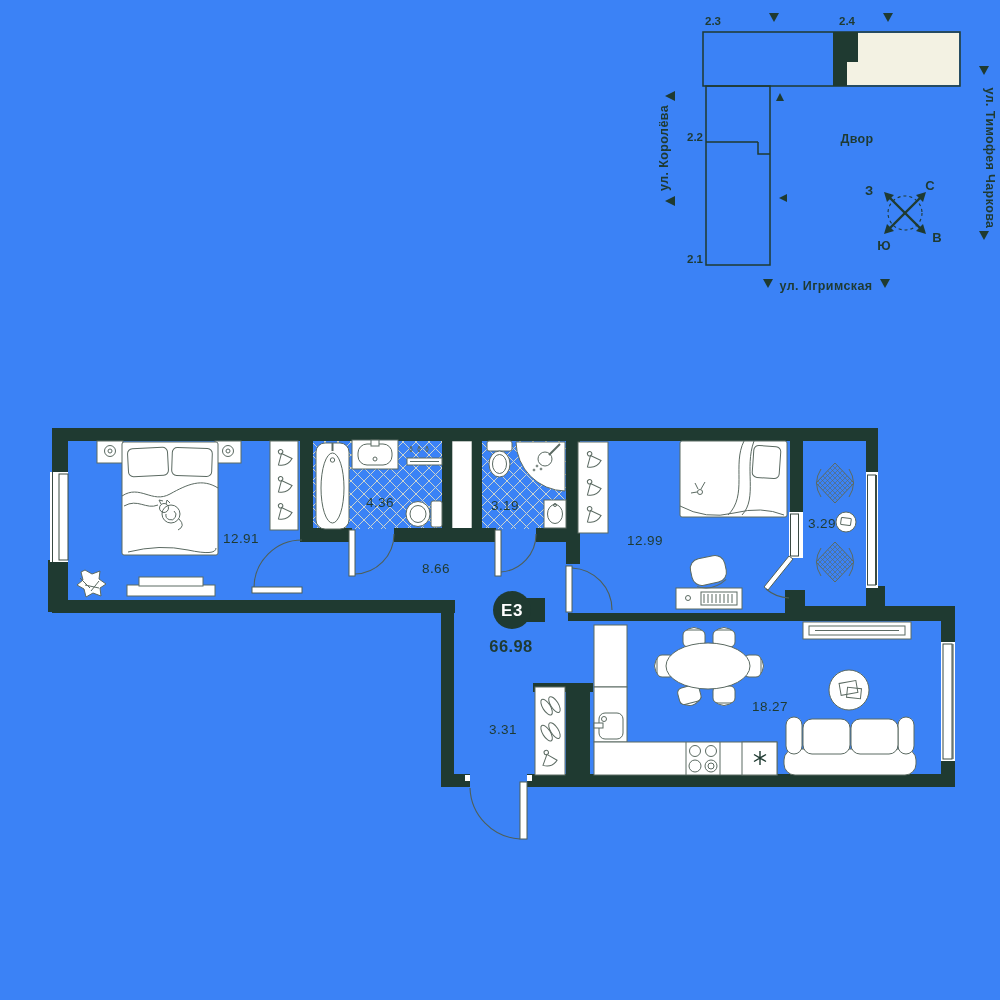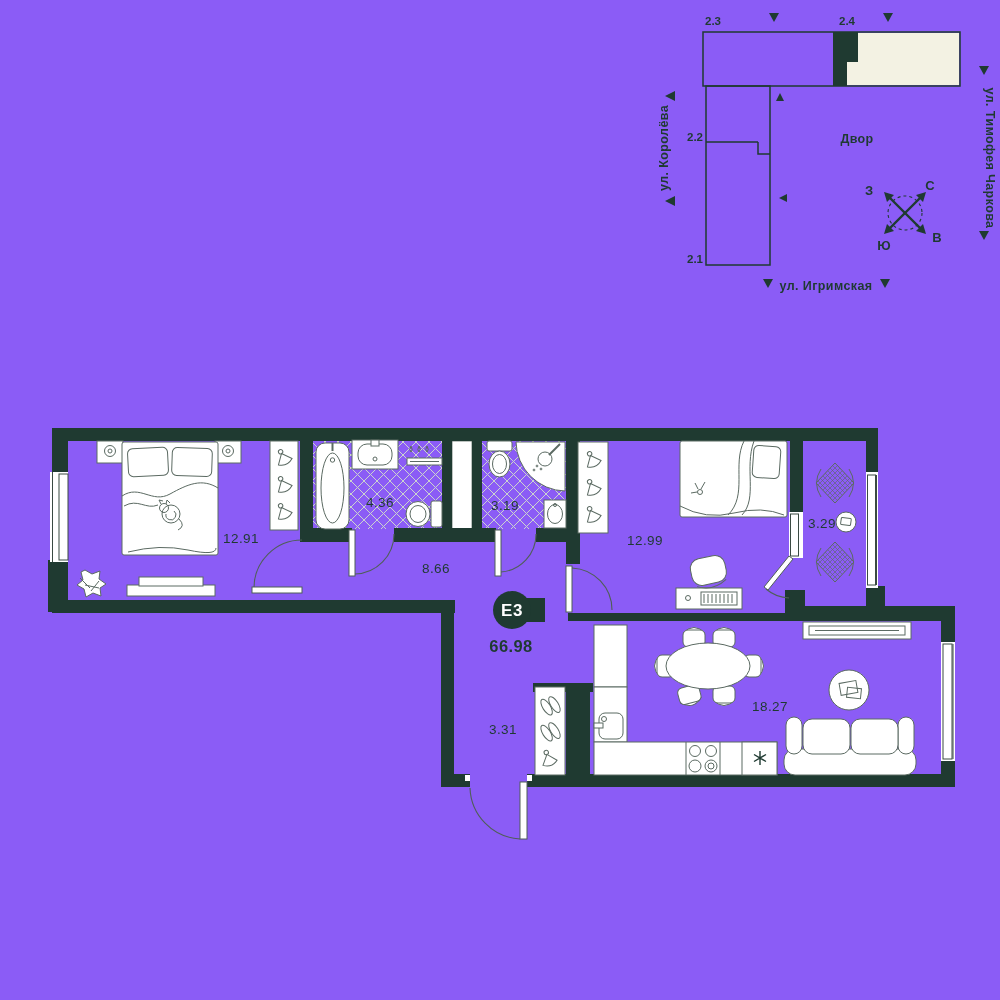--- a/index.html
+++ b/index.html
@@ -1,16 +1,16 @@
 <!DOCTYPE html>
 <html><head>
 <meta charset="utf-8">
 <style>
   html,body{margin:0;padding:0;background:#ffffff;}
-  #canvas{position:relative;width:1000px;height:1000px;background:#8b5cf6;overflow:hidden;}
+  #canvas{position:relative;width:1000px;height:1000px;background:#3b82f6;overflow:hidden;}
   svg{display:block;}
   text{font-family:"Liberation Sans",sans-serif;fill:#1f3a31;}
   .area-label{font-size:13.5px;font-weight:500;letter-spacing:.4px;}
   .total-label{font-size:16.5px;font-weight:700;letter-spacing:.4px;}
   .badge-label{font-size:17px;font-weight:700;fill:#ffffff;letter-spacing:.5px;}
   .block-label{font-size:11.5px;font-weight:600;}
   .map-label{font-size:12.5px;font-weight:600;letter-spacing:.3px;}
   .street-label{font-size:12.5px;font-weight:700;letter-spacing:.4px;}
   .compass-label{font-size:13px;font-weight:700;}
   .furn{stroke:#5b6a62;stroke-width:1;fill:#ffffff;}

